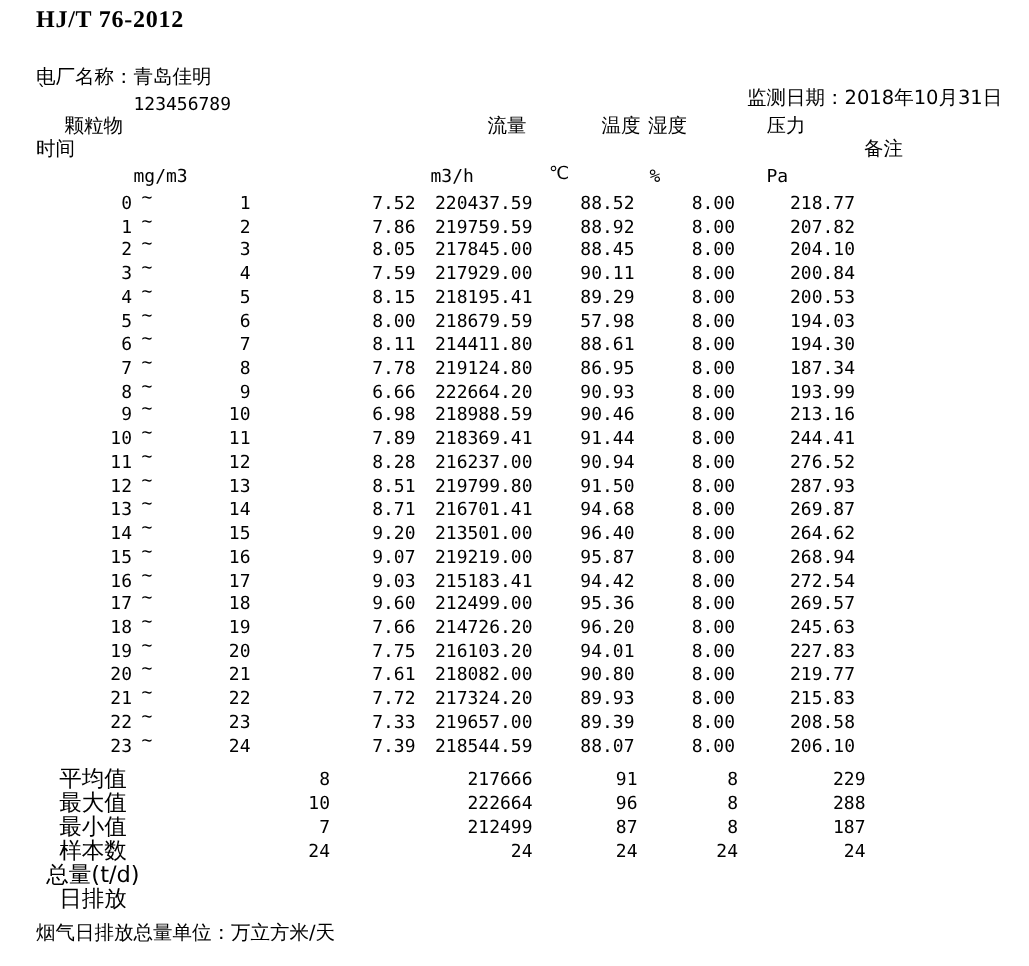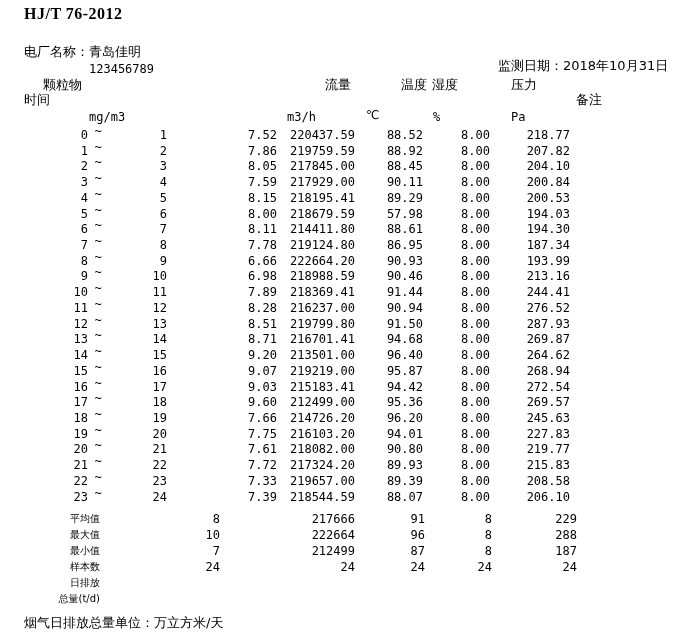--- a/index.html
+++ b/index.html
@@ -29,21 +29,21 @@
   #unit-pressure{left:511px;top:110px;}
   #rows{left:24px;top:128px;width:546px;white-space:normal;}
   .row{display:grid;grid-template-columns:64px 20px 59px 110px 78px 68px 67px 80px;
        height:15.72px;line-height:15.72px;}
   .cell{text-align:right;overflow:visible;}
   .c-tilde{text-align:center;}
   .tilde{position:relative;top:-4px;font-style:normal;}
   #summary{left:24px;top:511px;width:553px;white-space:normal;}
   .srow{display:grid;grid-template-columns:76px 120px 135px 70px 67px 85px;
         height:16px;line-height:16px;}
-  .srow .slabel{text-align:right;font-size:10px;}
+  .srow .slabel{text-align:center;font-size:15px;}
   .srow .sval{text-align:right;}
   #footer{left:24px;top:616px;}
 </style>
 </head>
 <body>
 
 <div class="page">
   <div class="abs" id="std">HJ/T 76-2012</div>
   <div class="abs cjk" id="plant">电厂名称：青岛佳明</div>
   <div class="abs" id="tick">`</div>
@@ -333,29 +333,29 @@
   </div>
       <div class="srow">
     <span class="slabel">样本数</span>
     <span class="sval num">24</span>
     <span class="sval num">24</span>
     <span class="sval num">24</span>
     <span class="sval num">24</span>
     <span class="sval num">24</span>
   </div>
       <div class="srow">
+    <span class="slabel">总量(t/d)</span>
+    <span class="sval num"></span>
+    <span class="sval num"></span>
+    <span class="sval num"></span>
+    <span class="sval num"></span>
+    <span class="sval num"></span>
+  </div>
+      <div class="srow">
     <span class="slabel">日排放</span>
-    <span class="sval num"></span>
-    <span class="sval num"></span>
-    <span class="sval num"></span>
-    <span class="sval num"></span>
-    <span class="sval num"></span>
-  </div>
-      <div class="srow">
-    <span class="slabel">总量(t/d)</span>
     <span class="sval num"></span>
     <span class="sval num"></span>
     <span class="sval num"></span>
     <span class="sval num"></span>
     <span class="sval num"></span>
   </div>
     </div>
 
   <div class="abs cjk" id="footer">烟气日排放总量单位：万立方米/天</div>
 </div>

